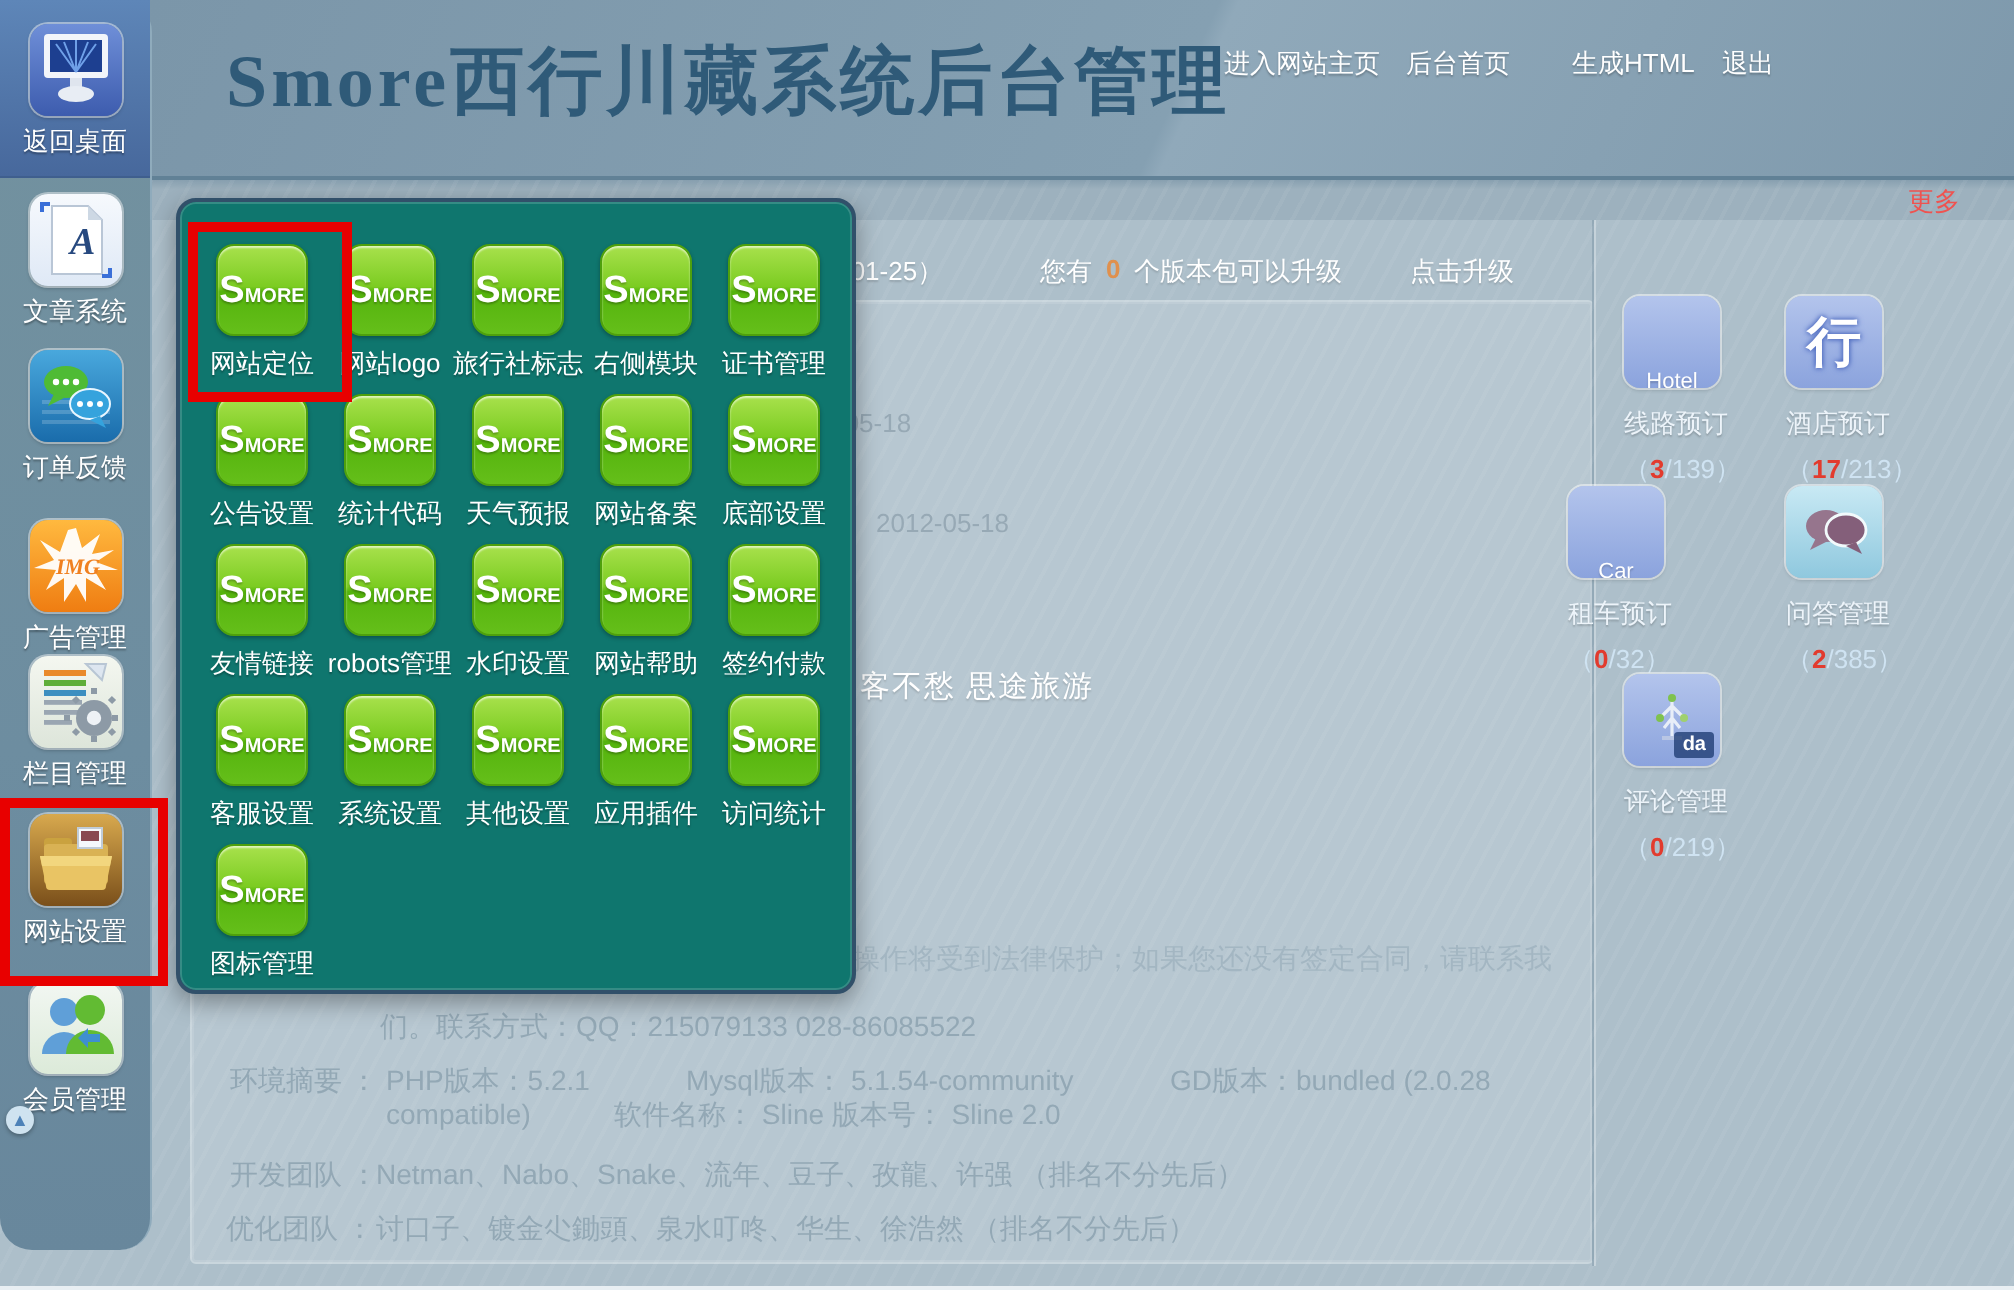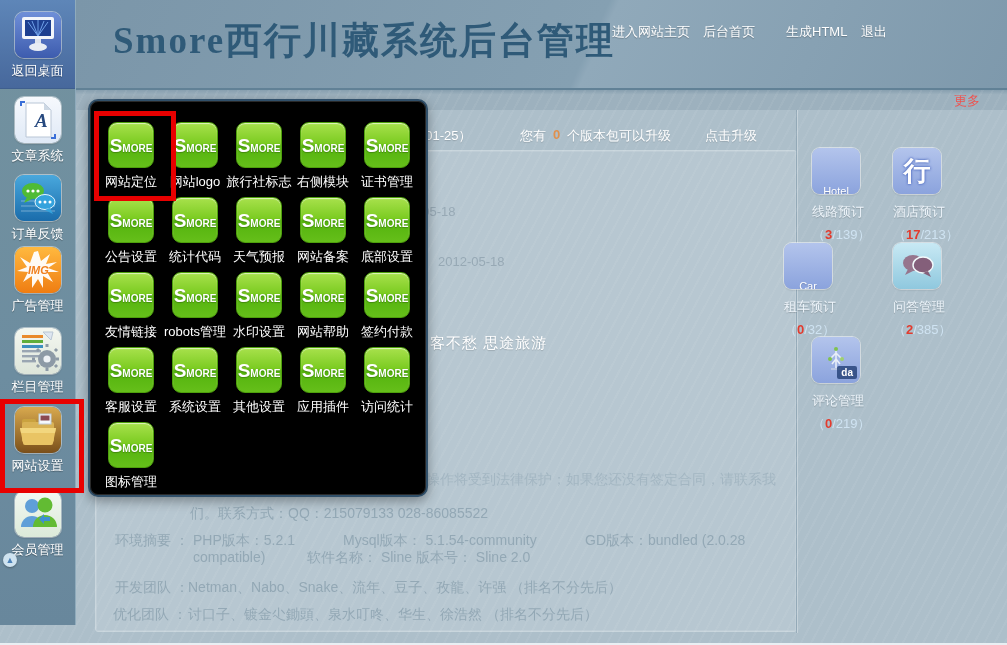--- a/index.html
+++ b/index.html
@@ -17,21 +17,21 @@
        font-size:37px;font-weight:bold;color:#2f5a78;letter-spacing:2px;white-space:nowrap;}
   .nav-link{position:absolute;top:23px;color:#ffffff;font-size:13px;cursor:pointer;
        text-shadow:0 1px 1px rgba(0,0,0,.25);white-space:nowrap;}
   .nav-1{left:537px}.nav-2{left:628px}.nav-3{left:711px}.nav-4{left:786px}
   .sys-time{position:absolute;left:525px;top:52px;color:#ffffff;font-size:13px;white-space:nowrap;
        text-shadow:0 1px 1px rgba(0,0,0,.2);}
 
   
   .sidebar{position:absolute;left:0;top:0;width:75px;height:625px;z-index:10;
        background:linear-gradient(180deg,#73929f 0%,#6d8da0 60%,#68879c 100%);
-       border-right:1px solid #8fabbc;}
+       border-right:1px solid #8fabbc;border-radius:16px;}
   .sidebar-top{position:absolute;left:0;top:0;width:75px;height:88px;
        background:linear-gradient(180deg,#5e86b8 0%,#47689c 100%);
        border-bottom:1px solid #3f5f8e;}
   .side-item{position:absolute;left:0;width:75px;text-align:center;cursor:pointer;}
   .side-label{display:block;margin-top:4px;color:#ffffff;font-size:13px;
        text-shadow:0 1px 1px rgba(0,0,0,.35);white-space:nowrap;}
   .sicon{width:46px;height:46px;border-radius:9px;margin:0 auto;position:relative;overflow:hidden;
        box-shadow:0 0 0 1px rgba(255,255,255,.45),0 1px 2px rgba(0,0,0,.3);}
   .si-desktop{background:linear-gradient(180deg,#6f8fd8,#3d5cae);}
   .si-article{background:linear-gradient(180deg,#f6f9fd,#dfe9f6);}
@@ -59,21 +59,21 @@
   .ctext{position:absolute;z-index:3;white-space:nowrap;font-size:13px;}
   .t-white{color:#ffffff;text-shadow:0 1px 1px rgba(0,0,0,.15);}
   .t-orange{color:#e0904d;font-weight:bold;}
   .t-date{color:#97a9b5;}
   .t-body{color:#93a8b5;font-size:14px;}
   .t-legal{color:#a3b6c2;font-size:14px;}
   .t-slogan{color:#ffffff;font-size:15px;letter-spacing:1px;text-shadow:0 1px 1px rgba(0,0,0,.15);}
 
   
   .popup{position:absolute;left:88px;top:99px;width:340px;height:398px;z-index:30;
-       background:#000000;border:2px solid #31506a;border-radius:10px;box-sizing:border-box;
+       background:#0f766e;border:2px solid #31506a;border-radius:10px;box-sizing:border-box;
        box-shadow:0 4px 12px rgba(0,0,0,.35),inset 0 0 0 1px rgba(255,255,255,.16);
        padding:21px 0 0 9px;}
   .tile-grid{display:grid;grid-template-columns:repeat(5,64px);grid-auto-rows:75px;}
   .cell{width:64px;display:flex;flex-direction:column;align-items:center;cursor:pointer;}
   .gtile{width:46px;height:46px;border-radius:9px;display:flex;align-items:center;justify-content:center;
        background:linear-gradient(180deg,#a8e14c 0%,#7ccc22 46%,#54b30d 52%,#65bf1a 100%);
        border:1px solid #4ea00c;box-sizing:border-box;
        box-shadow:inset 0 1px 1px rgba(255,255,255,.65),0 1px 2px rgba(0,0,0,.3);}
   .gtile-text{display:block;color:#ffffff;font-size:10px;font-weight:bold;line-height:1;
        text-shadow:0 1px 1px rgba(0,0,0,.25);}
@@ -155,21 +155,21 @@
             <ellipse cx="30" cy="27" rx="10" ry="7.5" fill="#35a3dd" stroke="#e8f6ff"></ellipse>
             <path d="M35 33 l3 6 l-8 -4 z" fill="#35a3dd"></path>
             <circle cx="25" cy="27" r="1.5" fill="#fff"></circle>
             <circle cx="30" cy="27" r="1.5" fill="#fff"></circle>
             <circle cx="35" cy="27" r="1.5" fill="#fff"></circle>
           </svg>
       </div>
       <span class="side-label">订单反馈</span>
     </div>
 
-    <div class="side-item" style="top:247px;">
+    <div class="side-item" style="top:260px;font-family:Liberation Serif, serif;">
       <div class="sicon si-ads">
         <svg width="46" height="46" viewBox="0 0 46 46">
             <g fill="#ffffff" opacity=".95">
               <polygon points="23,4 26,14 35,7 31,17 42,15 33,21 44,25 32,25 38,35 28,29 28,41 23,32 17,41 17,29 8,35 13,25 2,24 12,20 5,10 15,16 19,5"></polygon>
             </g>
             <text x="13" y="27" font-size="11" font-style="italic" font-weight="bold" fill="#f08020">IMG</text>
           </svg>
       </div>
       <span class="side-label">广告管理</span>
     </div>

